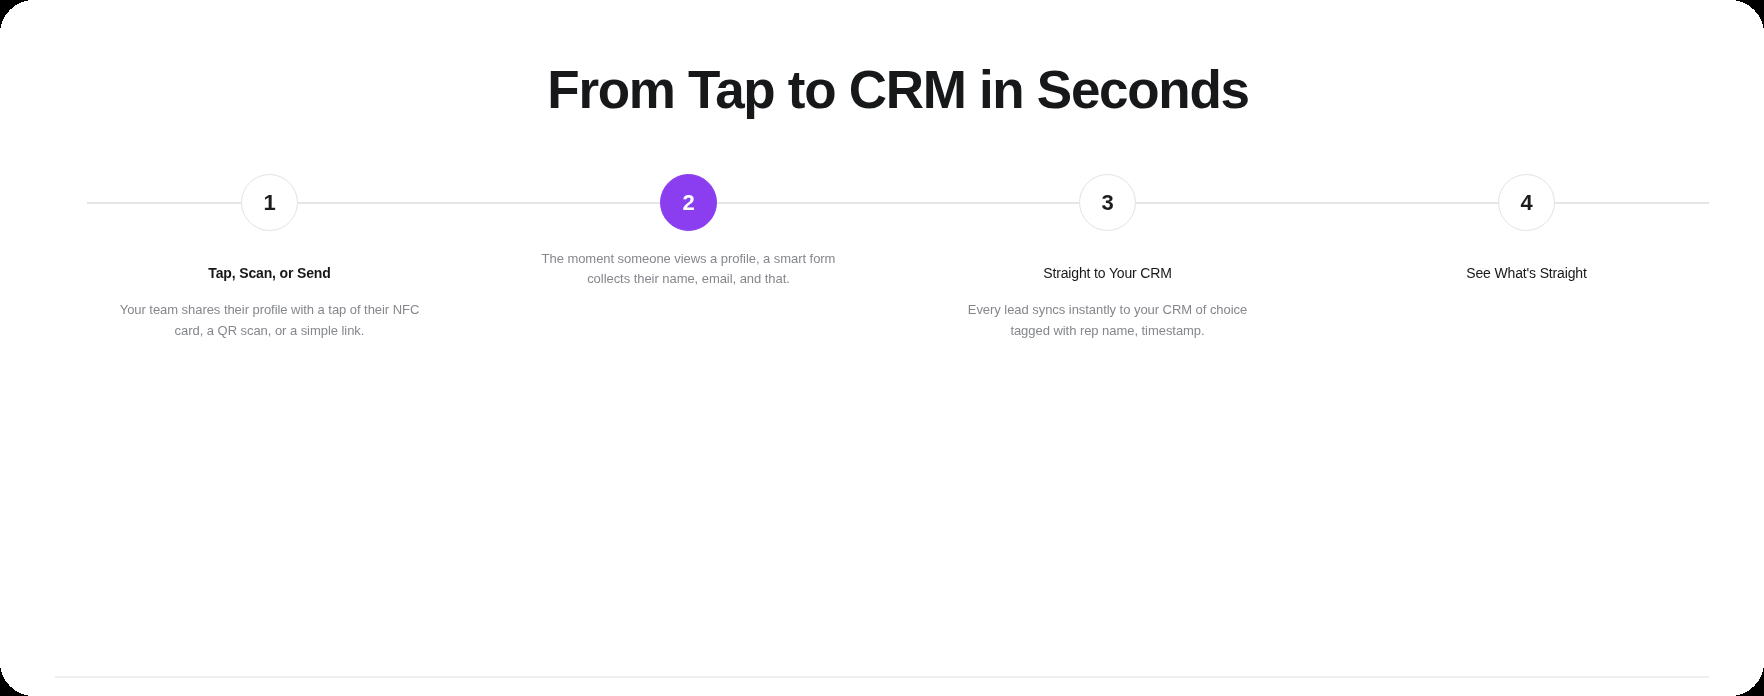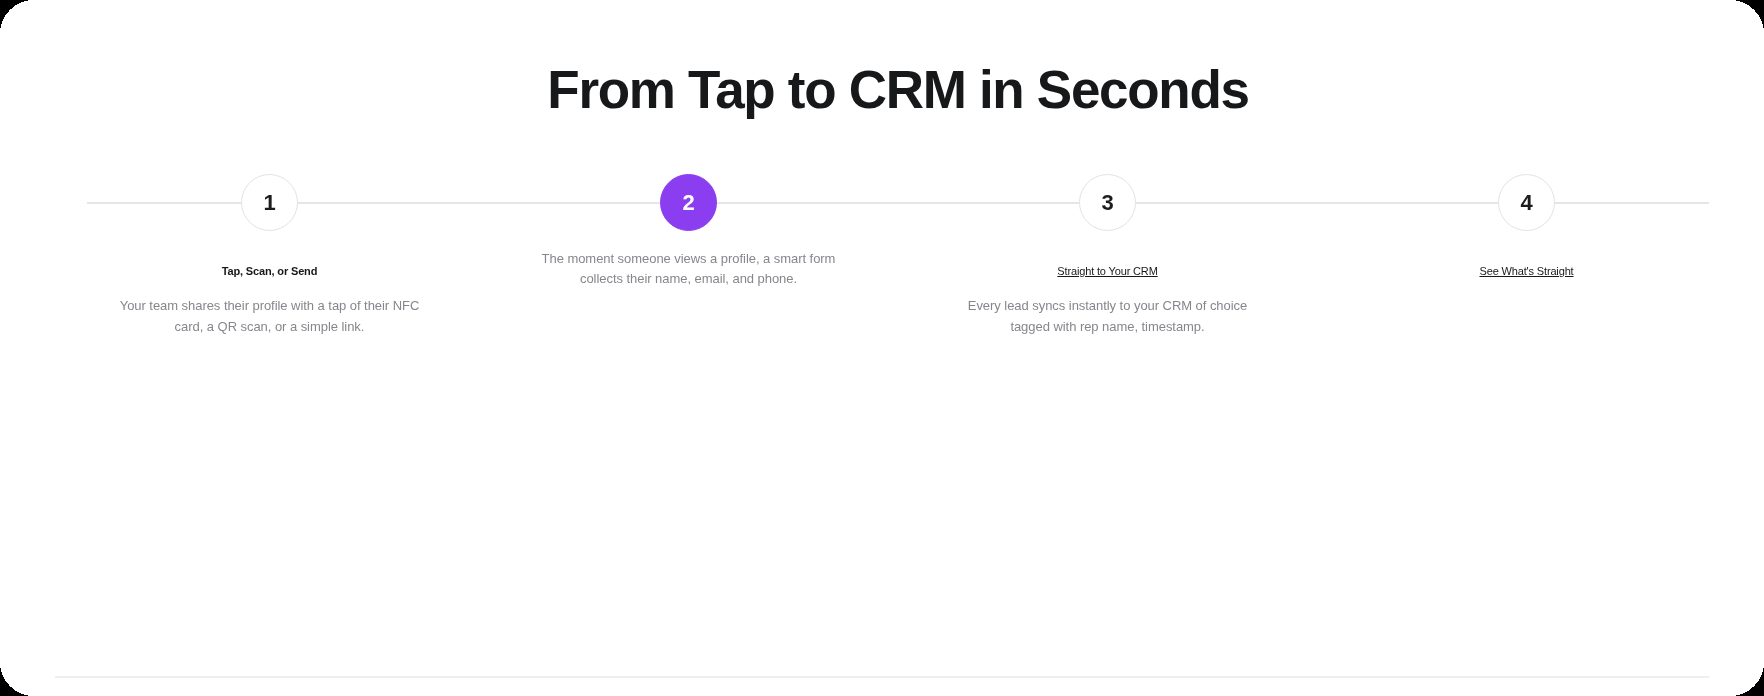--- a/index.html
+++ b/index.html
@@ -92,27 +92,27 @@
     border: 1.6px solid #e3e3e5;
     color: #1b1c1e;
   }
   .step-marker.active {
     background: #8b3df0;
     border: 1.6px solid #8b3df0;
     color: #ffffff;
   }
   .step-title {
     margin-top: 33px;
-    font-size: 11px;
+    font-size: 14px;
     line-height: 1.3;
     color: #17181a;
     letter-spacing: -0.15px;
   }
   .step-title.bold   { font-weight: 700; }
-  .step-title.normal { font-weight: 400; text-decoration: underline; }
+  .step-title.normal { font-weight: 400; }
   .step-desc {
     margin-top: 18px;
     max-width: 310px;
     font-size: 13px;
     line-height: 1.55;
     font-weight: 400;
     color: #85878c;
     letter-spacing: -0.05px;
   }
 
@@ -160,21 +160,21 @@
   <div class="timeline">
     <div class="timeline-rail"></div>
     <div class="steps">
         <div class="step">
           <div class="step-marker idle">1</div>
           <div class="step-title bold">Tap, Scan, or Send</div>
           <div class="step-desc">Your team shares their profile with a tap of their NFC card, a QR scan, or a simple link.</div>
         </div>
         <div class="step">
           <div class="step-marker active">2</div>
-          <div class="step-desc">The moment someone views a profile, a smart form collects their name, email, and phone.</div>
+          <div class="step-desc">The moment someone views a profile, a smart form collects their name, email, and that.</div>
         </div>
         <div class="step">
           <div class="step-marker idle">3</div>
           <div class="step-title normal">Straight to Your CRM</div>
           <div class="step-desc">Every lead syncs instantly to your CRM of choice tagged with rep name, timestamp.</div>
         </div>
         <div class="step">
           <div class="step-marker idle">4</div>
           <div class="step-title normal">See What's Straight</div>
         </div>

